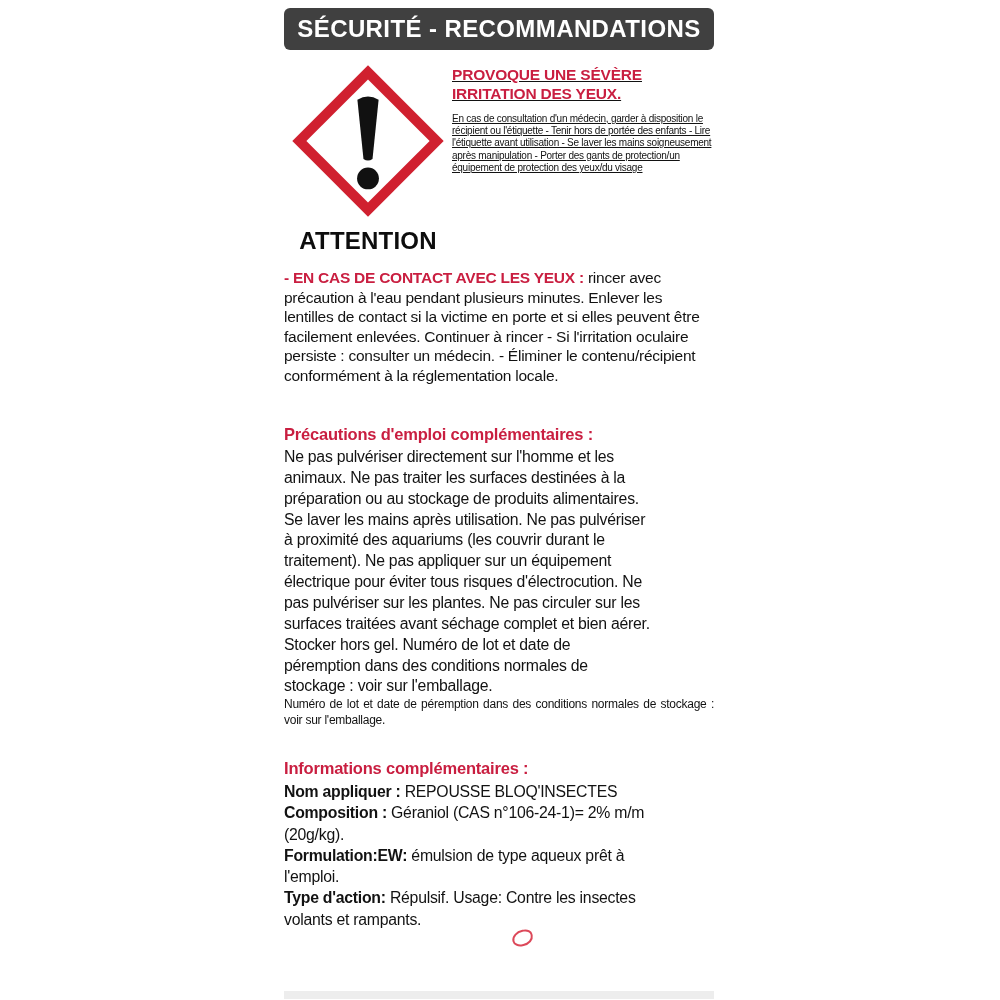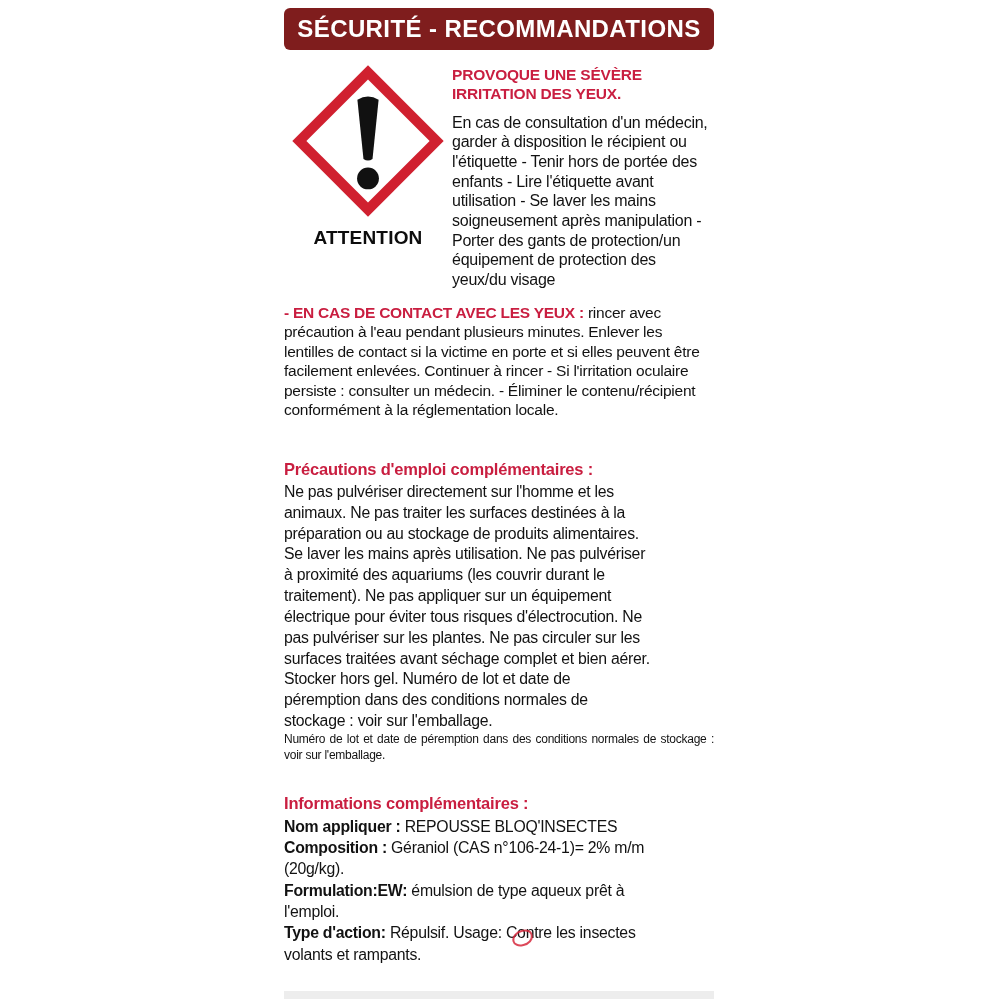--- a/index.html
+++ b/index.html
@@ -14,21 +14,21 @@
   }
   .sheet {
     position: relative;
     width: 430px;
     margin-left: 284px;
     padding-top: 8px;
   }
   
   .banner {
     height: 42px;
-    background: #7f1d1d;
+    background: #404040;
     border-radius: 6px;
     display: flex;
     align-items: center;
     justify-content: center;
     color: #ffffff;
     font-weight: bold;
     font-size: 24px;
     letter-spacing: 0.4px;
     white-space: nowrap;
   }
@@ -38,40 +38,41 @@
     margin-top: 13px;
   }
   .picto-col {
     width: 168px;
     flex: 0 0 168px;
     text-align: center;
   }
   .picto-col svg { display: block; margin: 0 auto; }
   .signal-word {
     font-weight: bold;
-    font-size: 19px;
+    font-size: 24px;
     letter-spacing: 0.2px;
     margin-top: 8px;
     color: #0d0d0d;
   }
   .hazard-col {
     flex: 1;
     padding-left: 0px;
     padding-top: 2px;
+    text-decoration: underline;
   }
   .hazard-statement {
     color: #c91e40;
     font-weight: bold;
     font-size: 15.5px;
     line-height: 1.25;
     letter-spacing: -0.2px;
     margin-bottom: 9px;
   }
   .hazard-advice {
-    font-size: 16px;
+    font-size: 10px;
     line-height: 1.23;
     letter-spacing: -0.25px;
   }
   
   .first-aid {
     margin-top: 13px;
     font-size: 15.5px;
     line-height: 1.26;
     letter-spacing: -0.25px;
   }

